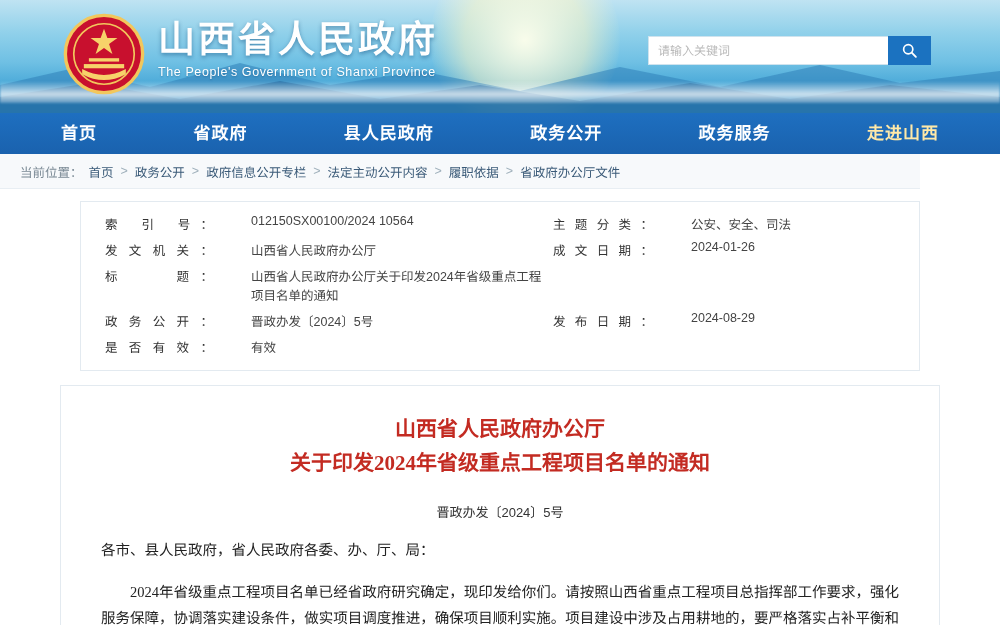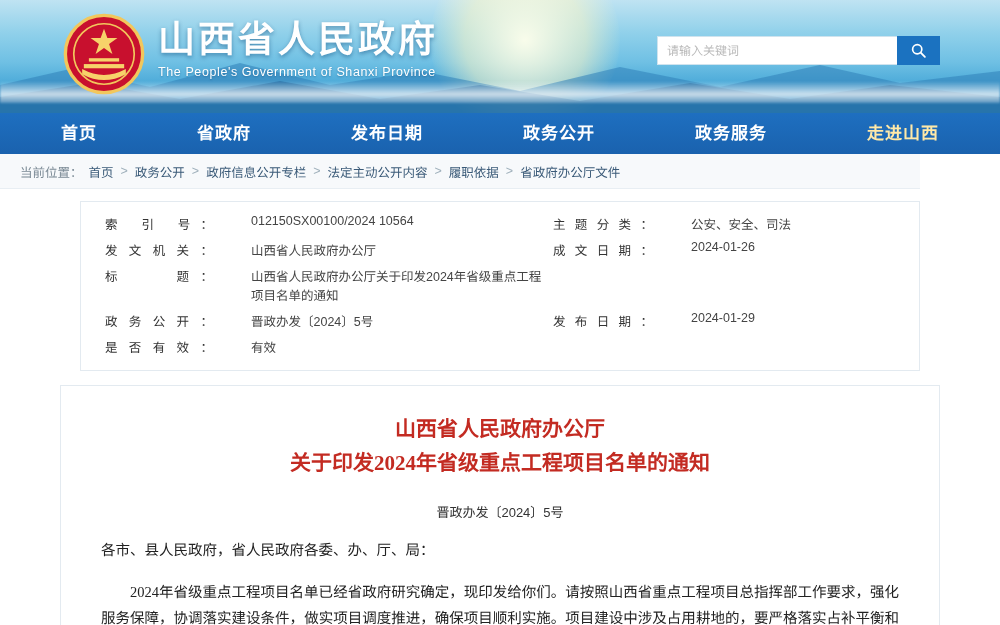--- a/index.html
+++ b/index.html
@@ -42,21 +42,21 @@
   .site-title .cn {
     font-size: 37px; font-weight: bold; letter-spacing: 3px;
     text-shadow: 0 2px 4px rgba(0,60,110,0.45);
     line-height: 44px;
   }
   .site-title .en {
     font-size: 12.5px; letter-spacing: 0.6px; margin-top: 3px;
     text-shadow: 0 1px 2px rgba(0,60,110,0.4);
   }
   .searchbox {
-    position: absolute; right: 60px; top: 36px;
+    position: absolute; right: 69px; top: 36px;
     display: flex; height: 29px;
   }
   .searchbox input {
     width: 240px; height: 29px;
     border: 1px solid #cfe3ee; border-right: none;
     outline: none; padding: 0 9px;
     font-size: 12px; color: #555; background: #ffffff;
   }
   .searchbox input::placeholder { color: #b9b9b9; }
   .search-btn {
@@ -167,21 +167,21 @@
         <line x1="12.6" y1="12.6" x2="17.5" y2="17.5" stroke="#ffffff" stroke-width="2.2" stroke-linecap="round"></line>
       </svg>
     </button>
   </div>
 </div>
 
 <div class="navbar">
   <div class="inner">
     <div class="nav-item">首页</div>
     <div class="nav-item">省政府</div>
-    <div class="nav-item">发布日期</div>
+    <div class="nav-item">县人民政府</div>
     <div class="nav-item">政务公开</div>
     <div class="nav-item">政务服务</div>
     <div class="nav-item active">走进山西</div>
   </div>
 </div>
 
 <div class="crumb-wrap">
   <div class="crumb">
     <span class="label">当前位置：</span>
     <a>首页</a>
@@ -211,21 +211,21 @@
     <div class="meta-v">2024-01-26</div>
 
     <div class="meta-k">标　　题：</div>
     <div class="meta-v">山西省人民政府办公厅关于印发2024年省级重点工程项目名单的通知</div>
     <div class="meta-blank"></div>
     <div class="meta-blank"></div>
 
     <div class="meta-k">政务公开：</div>
     <div class="meta-v">晋政办发〔2024〕5号</div>
     <div class="meta-k">发布日期：</div>
-    <div class="meta-v">2024-01-29</div>
+    <div class="meta-v">2024-08-29</div>
 
     <div class="meta-k">是否有效：</div>
     <div class="meta-v">有效</div>
     <div class="meta-blank"></div>
     <div class="meta-blank"></div>
   </div>
 </div>
 
 <div class="doc">
   <div class="doc-title">山西省人民政府办公厅</div>

